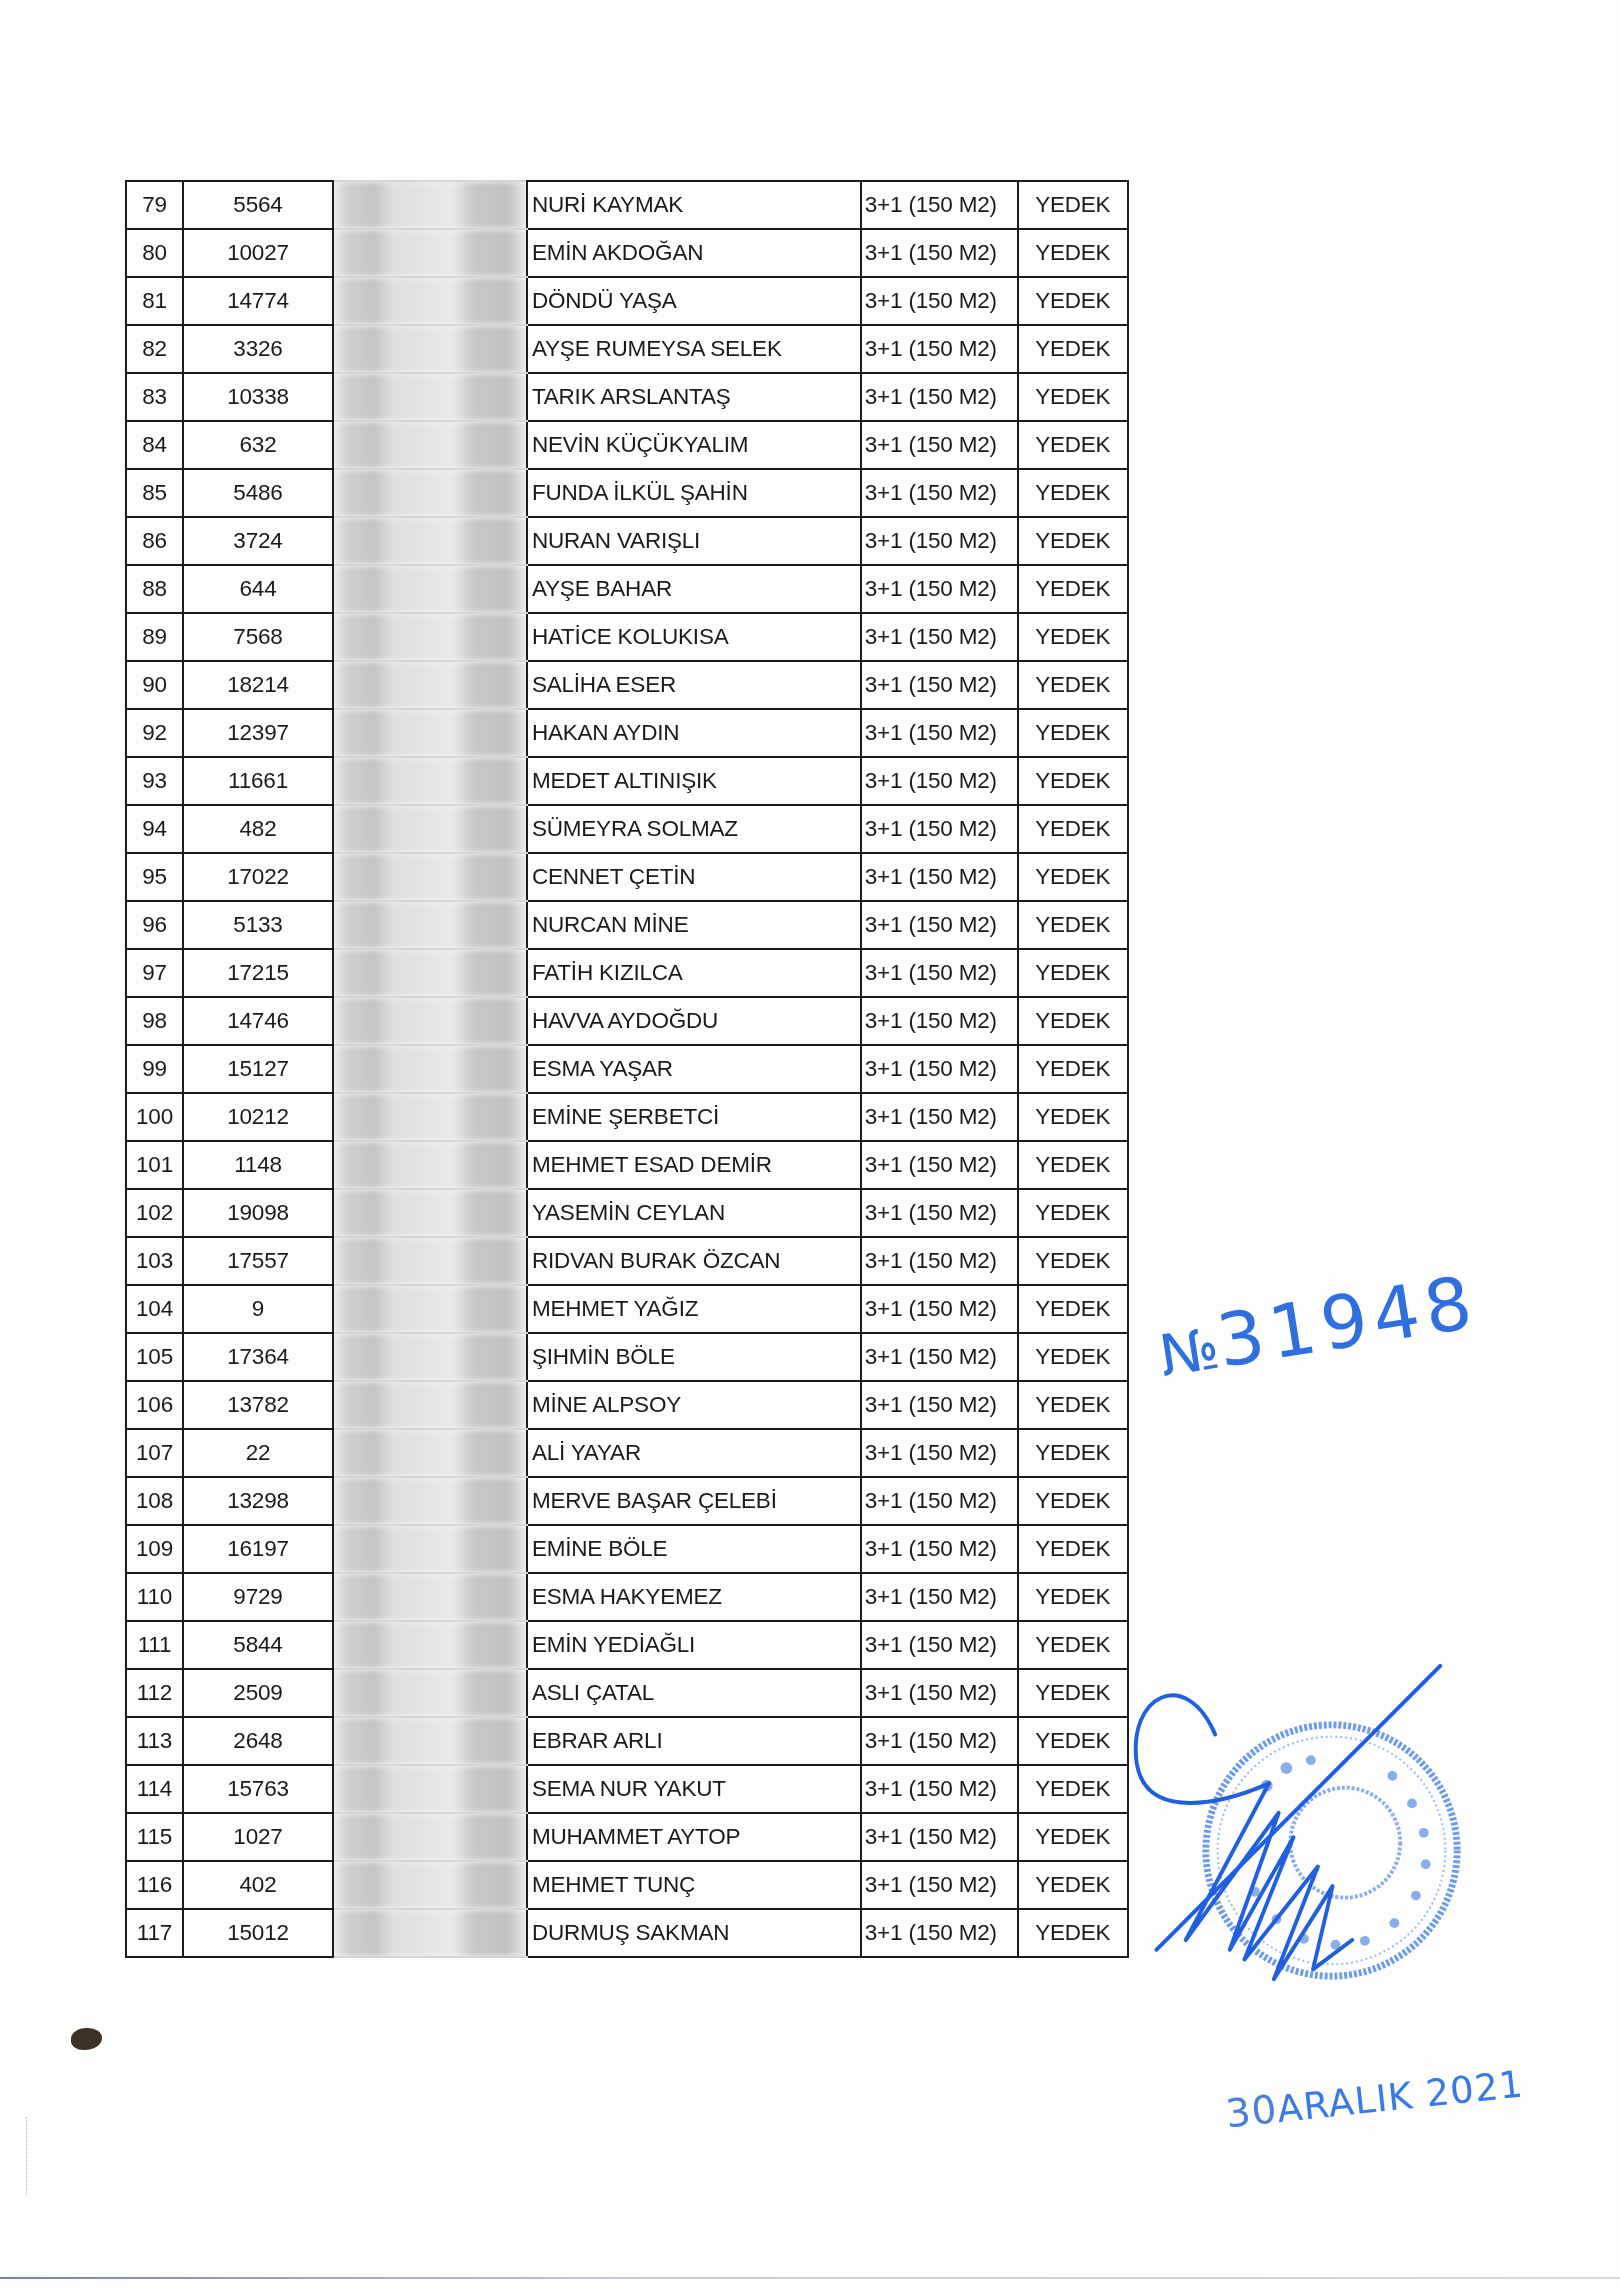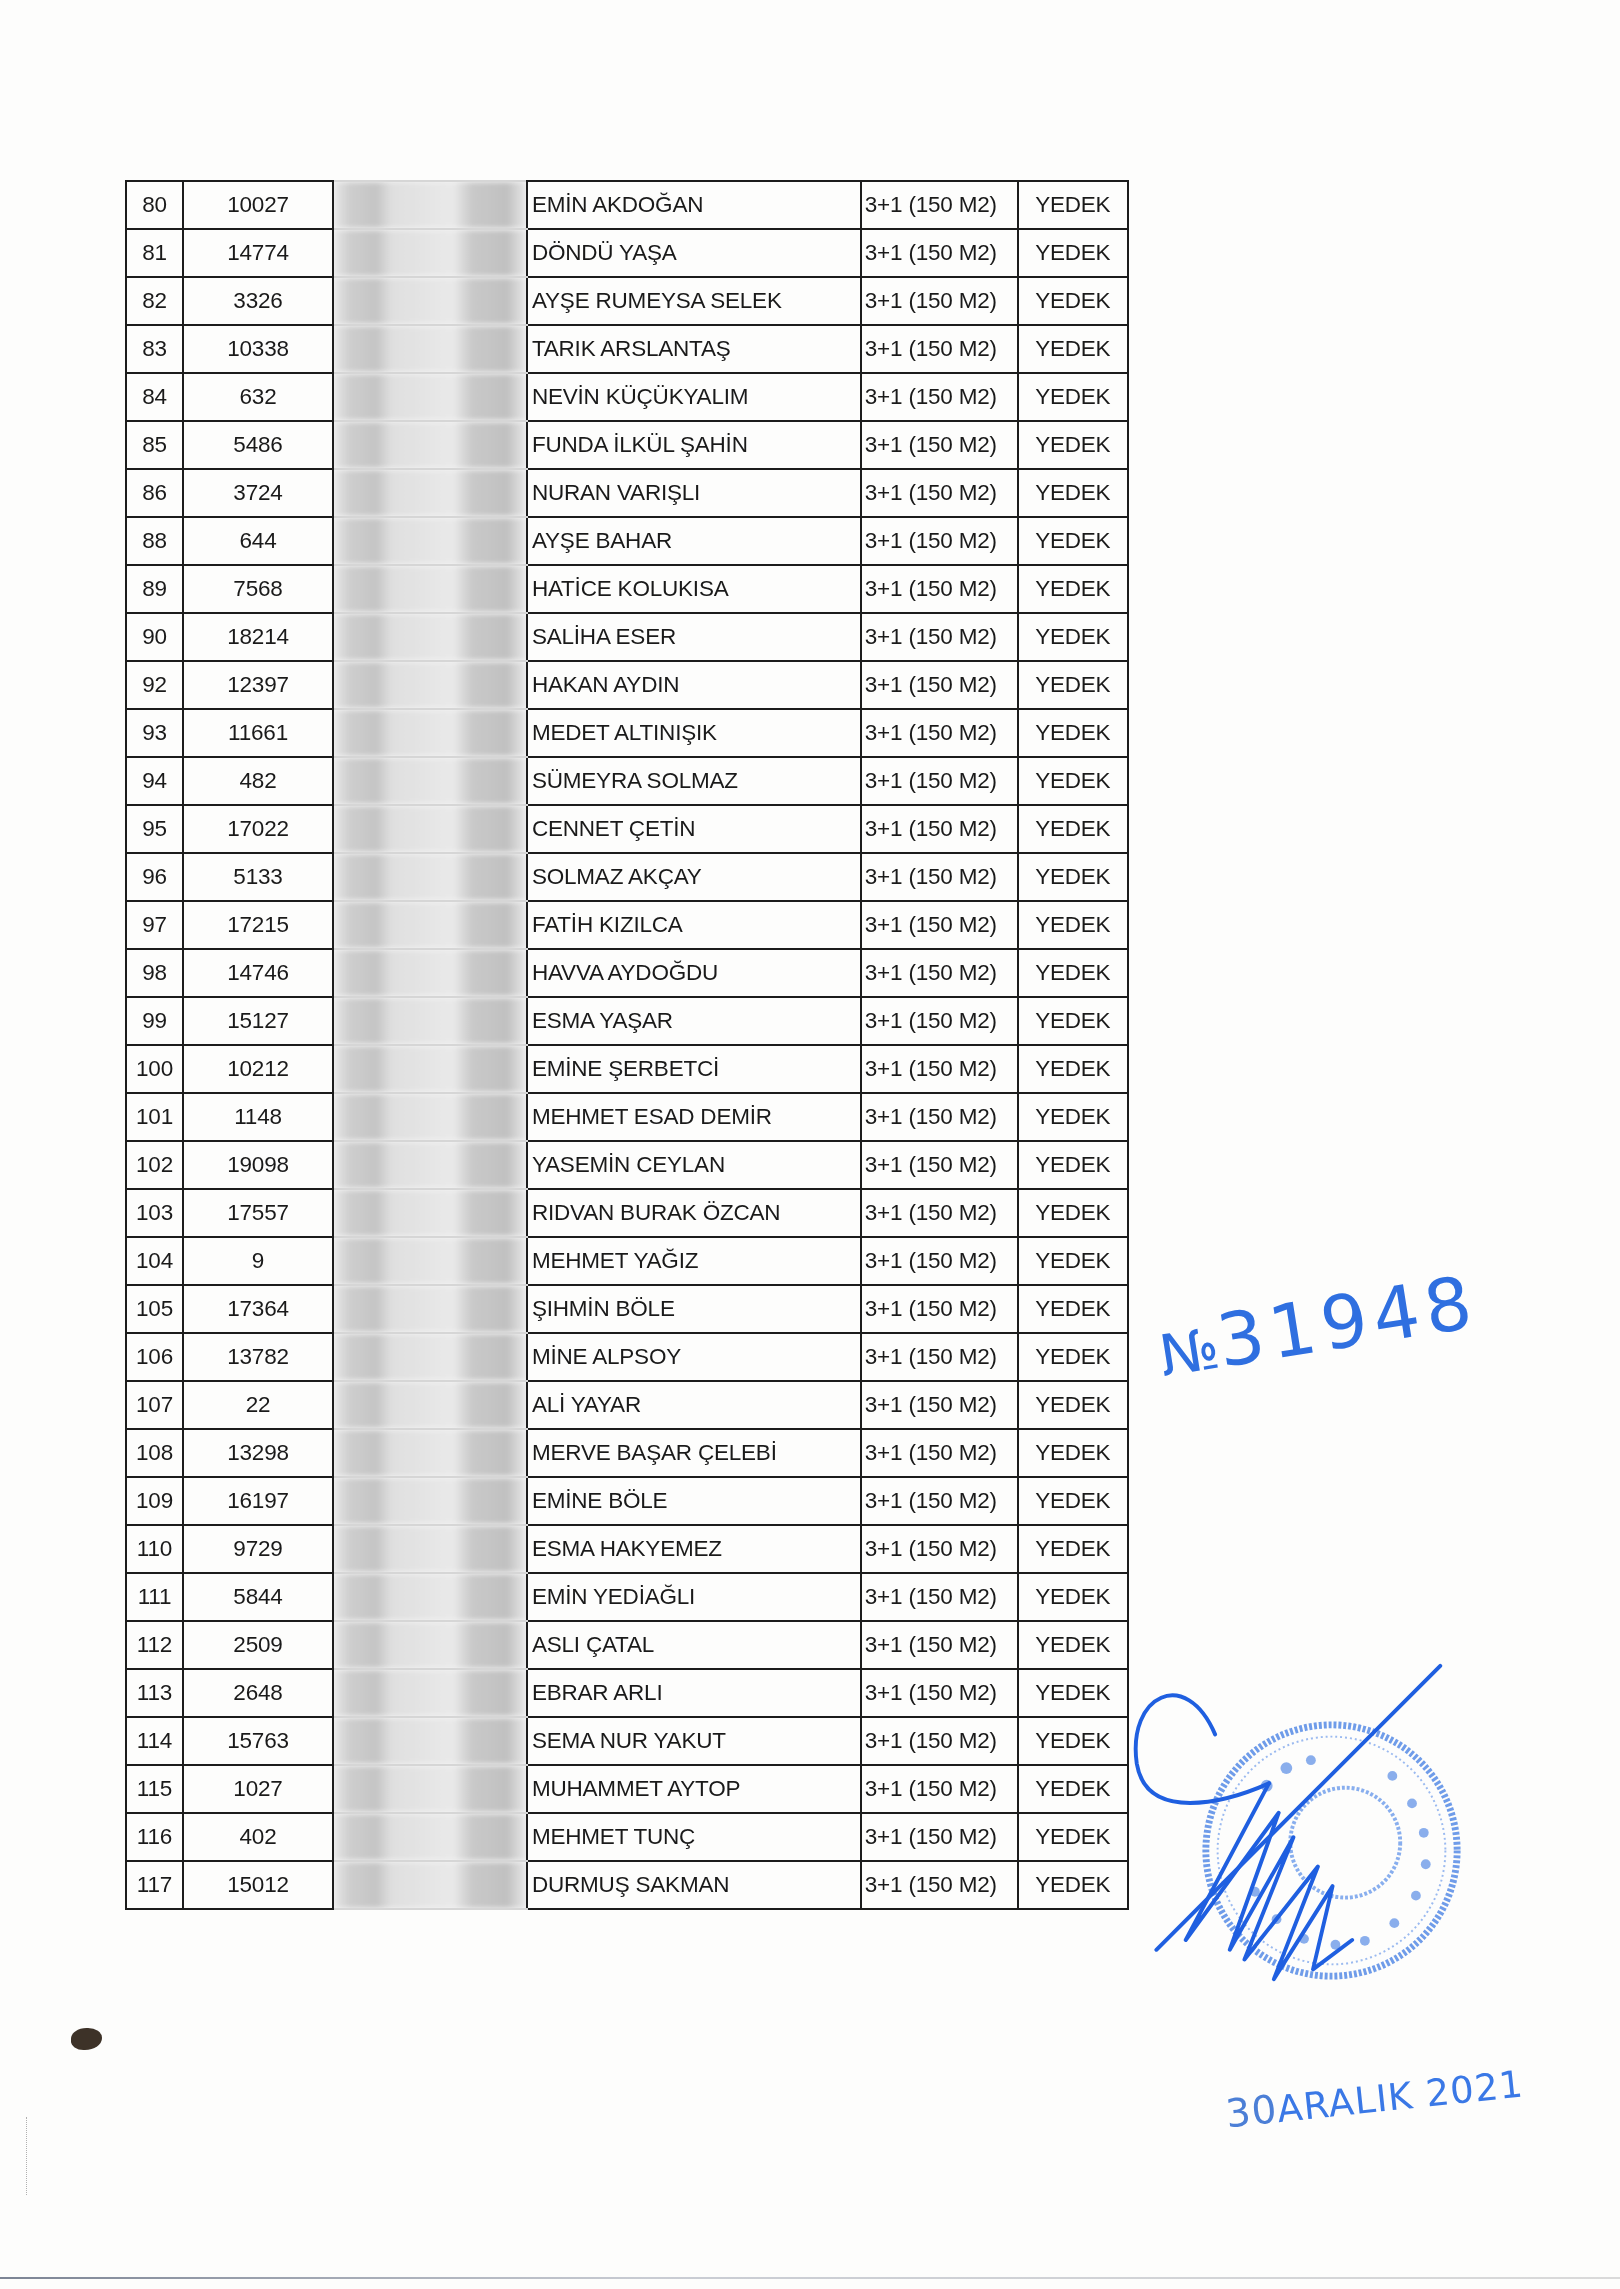--- a/index.html
+++ b/index.html
@@ -50,20 +50,30 @@
     .scan-line { position: absolute; left: 0; top: 2277px; width: 1620px; height: 2px; background: linear-gradient(90deg, #7c8494, #c9ccd3 40%, #dadada 100%); }
   </style>
 </head>
 <body>
 
 <div class="page">
 
   <table class="list">
     <tbody id="rows">
         <tr>
+      <td class="c-no">79</td>
+      <td class="c-draw">5564</td>
+      <td class="c-tc">
+            <span class="blur"></span>
+          </td>
+      <td class="c-name">NURİ KAYMAK</td>
+      <td class="c-type">3+1 (150 M2)</td>
+      <td class="c-status">YEDEK</td>
+    </tr>
+        <tr>
       <td class="c-no">80</td>
       <td class="c-draw">10027</td>
       <td class="c-tc">
             <span class="blur"></span>
           </td>
       <td class="c-name">EMİN AKDOĞAN</td>
       <td class="c-type">3+1 (150 M2)</td>
       <td class="c-status">YEDEK</td>
     </tr>
         <tr>
@@ -195,21 +205,21 @@
       <td class="c-name">CENNET ÇETİN</td>
       <td class="c-type">3+1 (150 M2)</td>
       <td class="c-status">YEDEK</td>
     </tr>
         <tr>
       <td class="c-no">96</td>
       <td class="c-draw">5133</td>
       <td class="c-tc">
             <span class="blur"></span>
           </td>
-      <td class="c-name">SOLMAZ AKÇAY</td>
+      <td class="c-name">NURCAN MİNE</td>
       <td class="c-type">3+1 (150 M2)</td>
       <td class="c-status">YEDEK</td>
     </tr>
         <tr>
       <td class="c-no">97</td>
       <td class="c-draw">17215</td>
       <td class="c-tc">
             <span class="blur"></span>
           </td>
       <td class="c-name">FATİH KIZILCA</td>

